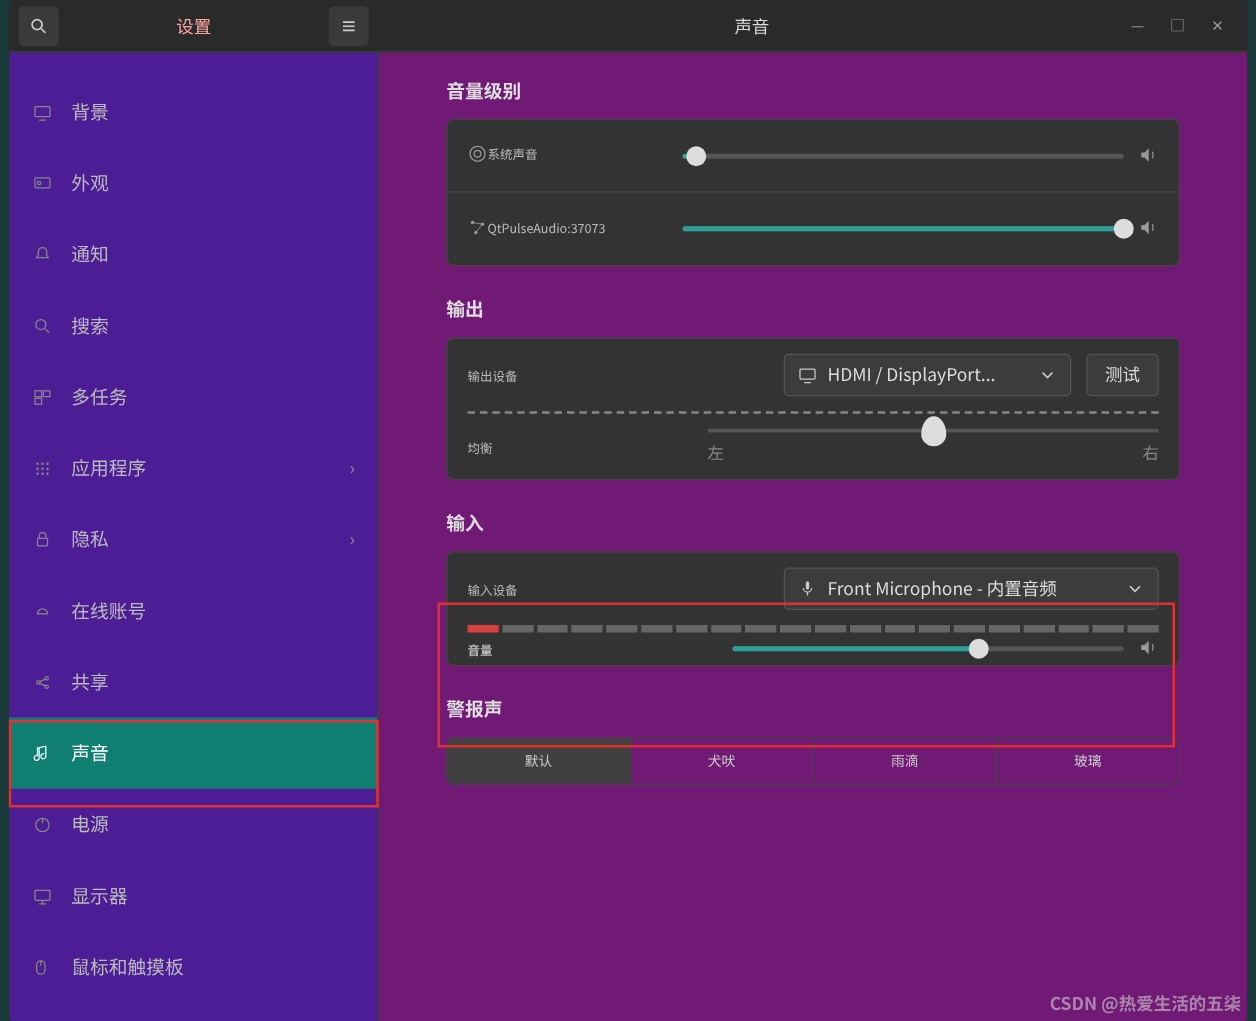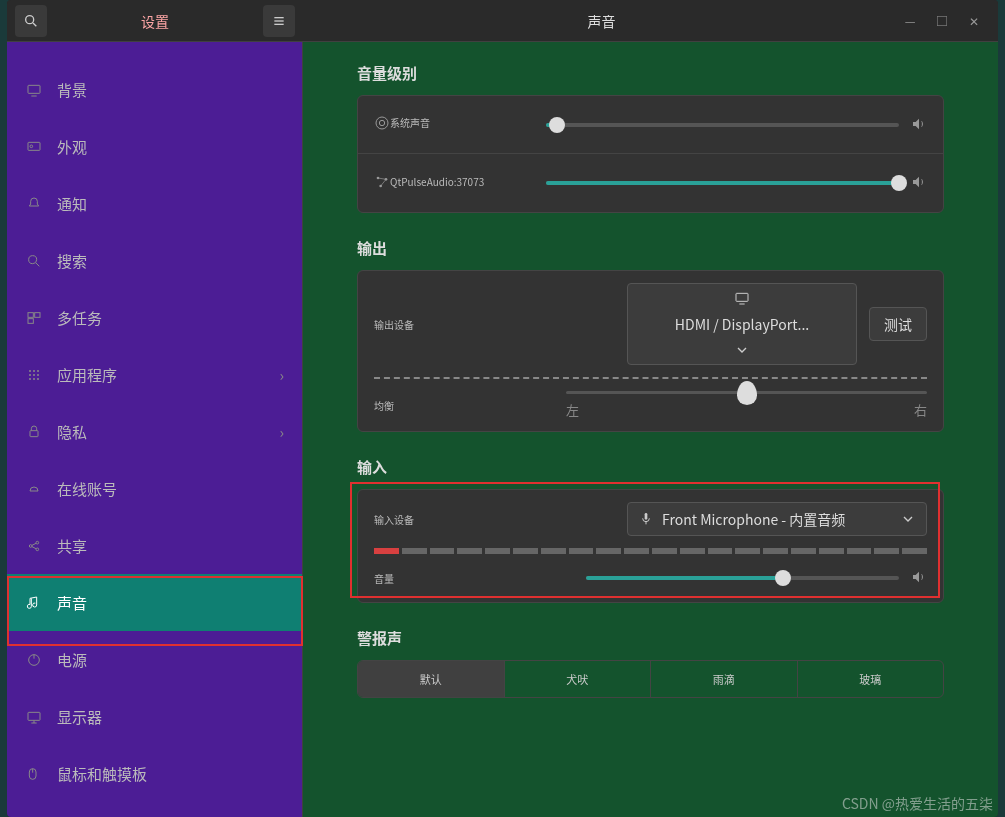--- a/index.html
+++ b/index.html
@@ -14,21 +14,21 @@
 .win-controls { display: flex; gap: 12px; padding-right: 14px; }
 .win-ctrl { width: 20px; height: 20px; display: flex; align-items: center; justify-content: center; color: #999; cursor: pointer; font-size: 12px; }
 .body { flex: 1; display: flex; overflow: hidden; }
 .sidebar { width: 296px; background: #4c1d95; border-right: 1px solid #404040; overflow-y: hidden; position: relative; }
 .sidebar-inner { position: absolute; top: -38px; width: 100%; }
 .sb-item { height: 57px; display: flex; align-items: center; padding: 0 18px; color: #bbb; font-size: 15px; cursor: pointer; gap: 14px; }
 .sb-item.active { background: #0f7f72; color: #fff; }
 .sb-item .icon { width: 18px; height: 18px; display: flex; align-items: center; justify-content: center; color: #888; flex-shrink: 0; }
 .sb-item.active .icon { color: #fff; }
 .sb-item .chevron { margin-left: auto; color: #888; }
-.main { flex: 1; background: #14532d; padding: 20px 54px 0 54px; overflow-y: auto; color: #ccc; }
+.main { flex: 1; background: #701a75; padding: 20px 54px 0 54px; overflow-y: auto; color: #ccc; }
 .section-title { color: #ddd; font-size: 15px; font-weight: bold; margin-bottom: 12px; }
 .card { background: #333333; border: 1px solid #444; border-radius: 6px; margin-bottom: 24px; }
 .row { display: flex; align-items: center; padding: 12px 16px; border-bottom: 1px solid #444; min-height: 58px; gap: 12px; }
 .row:last-child { border-bottom: none; }
 .row-label { color: #bbb; font-size: 10px; display: flex; flex: 0 0 auto; }
 .slider-wrap { flex: 1; display: flex; align-items: center; gap: 12px; }
 .slider { flex: 1; height: 4px; background: #555; border-radius: 2px; position: relative; }
 .slider .fill { position: absolute; left: 0; top: 0; height: 100%; background: #2aa198; border-radius: 2px; }
 .slider .thumb { position: absolute; top: 50%; transform: translate(-50%, -50%); width: 16px; height: 16px; background: #ddd; border-radius: 50%; }
 .volume-icon { color: #999; }
@@ -36,27 +36,27 @@
 .btn { background: #3c3c3c; border: 1px solid #555; border-radius: 4px; padding: 6px 14px; color: #ddd; font-size: 14px; cursor: pointer; }
 .dashed-line { border-bottom: 2px dashed #888; margin: 0 16px; }
 .balance-row { padding: 12px 16px; display: flex; align-items: center; gap: 12px; }
 .balance-track { flex: 1; position: relative; }
 .balance-line { height: 3px; background: #555; border-radius: 2px; position: relative; }
 .balance-thumb { position: absolute; top: -10px; left: 50%; transform: translateX(-50%); width: 20px; height: 24px; background: #ddd; border-radius: 50% 50% 50% 50% / 60% 60% 40% 40%; }
 .balance-labels { display: flex; justify-content: space-between; color: #888; font-size: 13px; margin-top: 6px; }
 .level-meter { height: 6px; display: flex; gap: 3px; margin: 0 16px 0 16px; }
 .level-seg { flex: 1; background: #666; }
 .level-seg.on { background: #d84040; }
-.input-vol-row { padding: 12px 16px; display: flex; align-items: center; gap: 12px; }
+.input-vol-row { padding: 1px 16px; display: flex; align-items: center; gap: 12px; font-weight: bold; }
 .alert-grid { display: flex; gap: 0; border: 1px solid #444; border-radius: 6px; overflow: hidden; }
 .alert-btn { flex: 1; text-align: center; padding: 10px 0; color: #ccc; font-size: 11px; cursor: pointer; border-right: 1px solid #444; }
 .alert-btn:last-child { border-right: none; }
 .alert-btn.sel { background: #404040; }
 .highlight-box { position: absolute; border: 2px solid #e03030; pointer-events: none; z-index: 10; }
-.watermark { position: absolute; right: 12px; bottom: 4px; color: rgba(220,220,220,0.55); font-size: 14px; z-index: 20; }
+.watermark { position: absolute; right: 12px; bottom: 4px; color: rgba(220,220,220,0.55); font-size: 14px; z-index: 20; font-weight: bold; }
 svg { width: 16px; height: 16px; }
 </style>
 </head>
 <body>
 
 <div class="window">
   <div class="titlebar">
     <div class="titlebar-left">
       <div class="btn-icon">
         <svg viewBox="0 0 24 24" fill="none" stroke="currentColor" stroke-width="2">
@@ -271,21 +271,21 @@
             </span>
           </div>
         </div>
       </div>
 
       <div class="section-title">输出</div>
       <div class="card">
         <div class="row" style="border-bottom:none;">
           <div class="row-label">输出设备</div>
           <div style="flex:1"></div>
-          <div class="dropdown" style="width:230px;flex-direction:column;">
+          <div class="dropdown" style="width:230px;">
             <svg viewBox="0 0 24 24" fill="none" stroke="#ccc" stroke-width="1.5">
                 <rect x="3" y="5" width="18" height="12" rx="1"></rect>
                 <line x1="8" y1="21" x2="16" y2="21"></line>
               </svg>
             <span style="flex:1">HDMI / DisplayPort...</span>
             <svg viewBox="0 0 24 24" fill="none" stroke="#ccc" stroke-width="2">
                 <polyline points="6 9 12 15 18 9"></polyline>
               </svg>
           </div>
           <div class="btn">测试</div>

